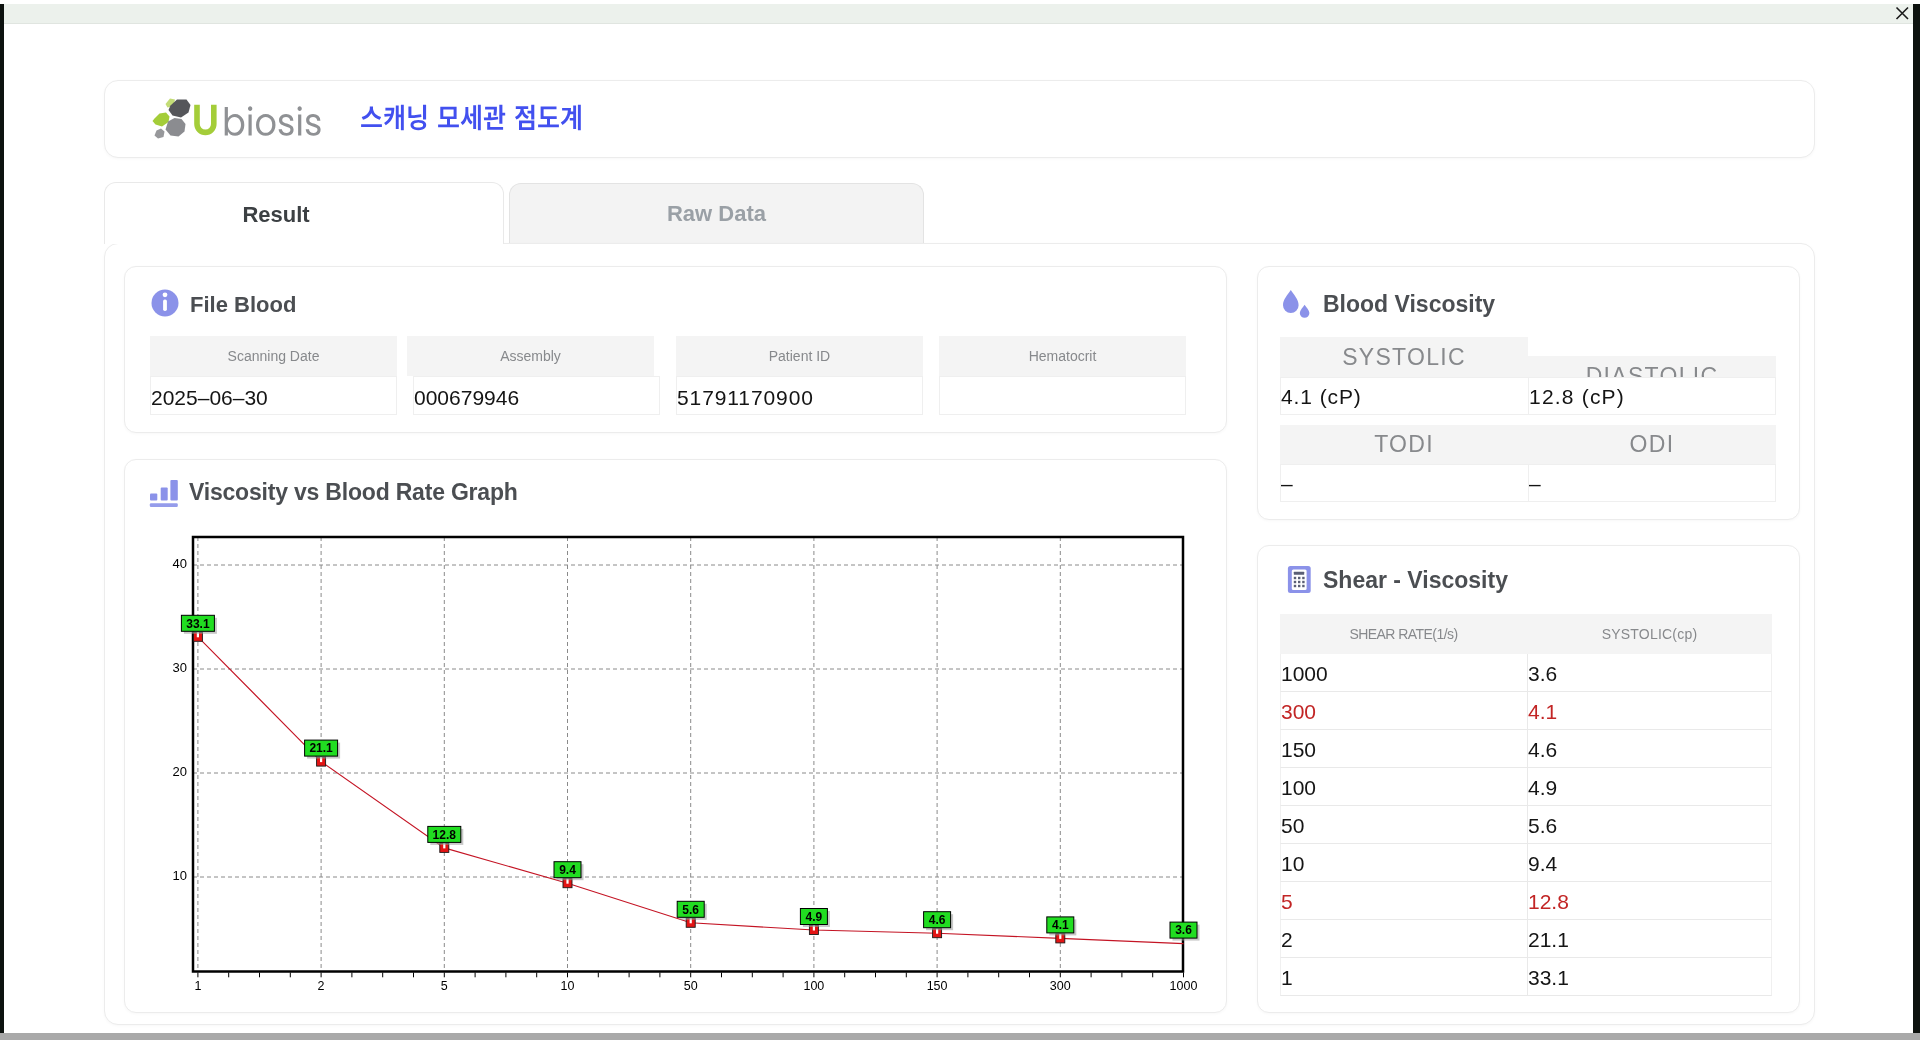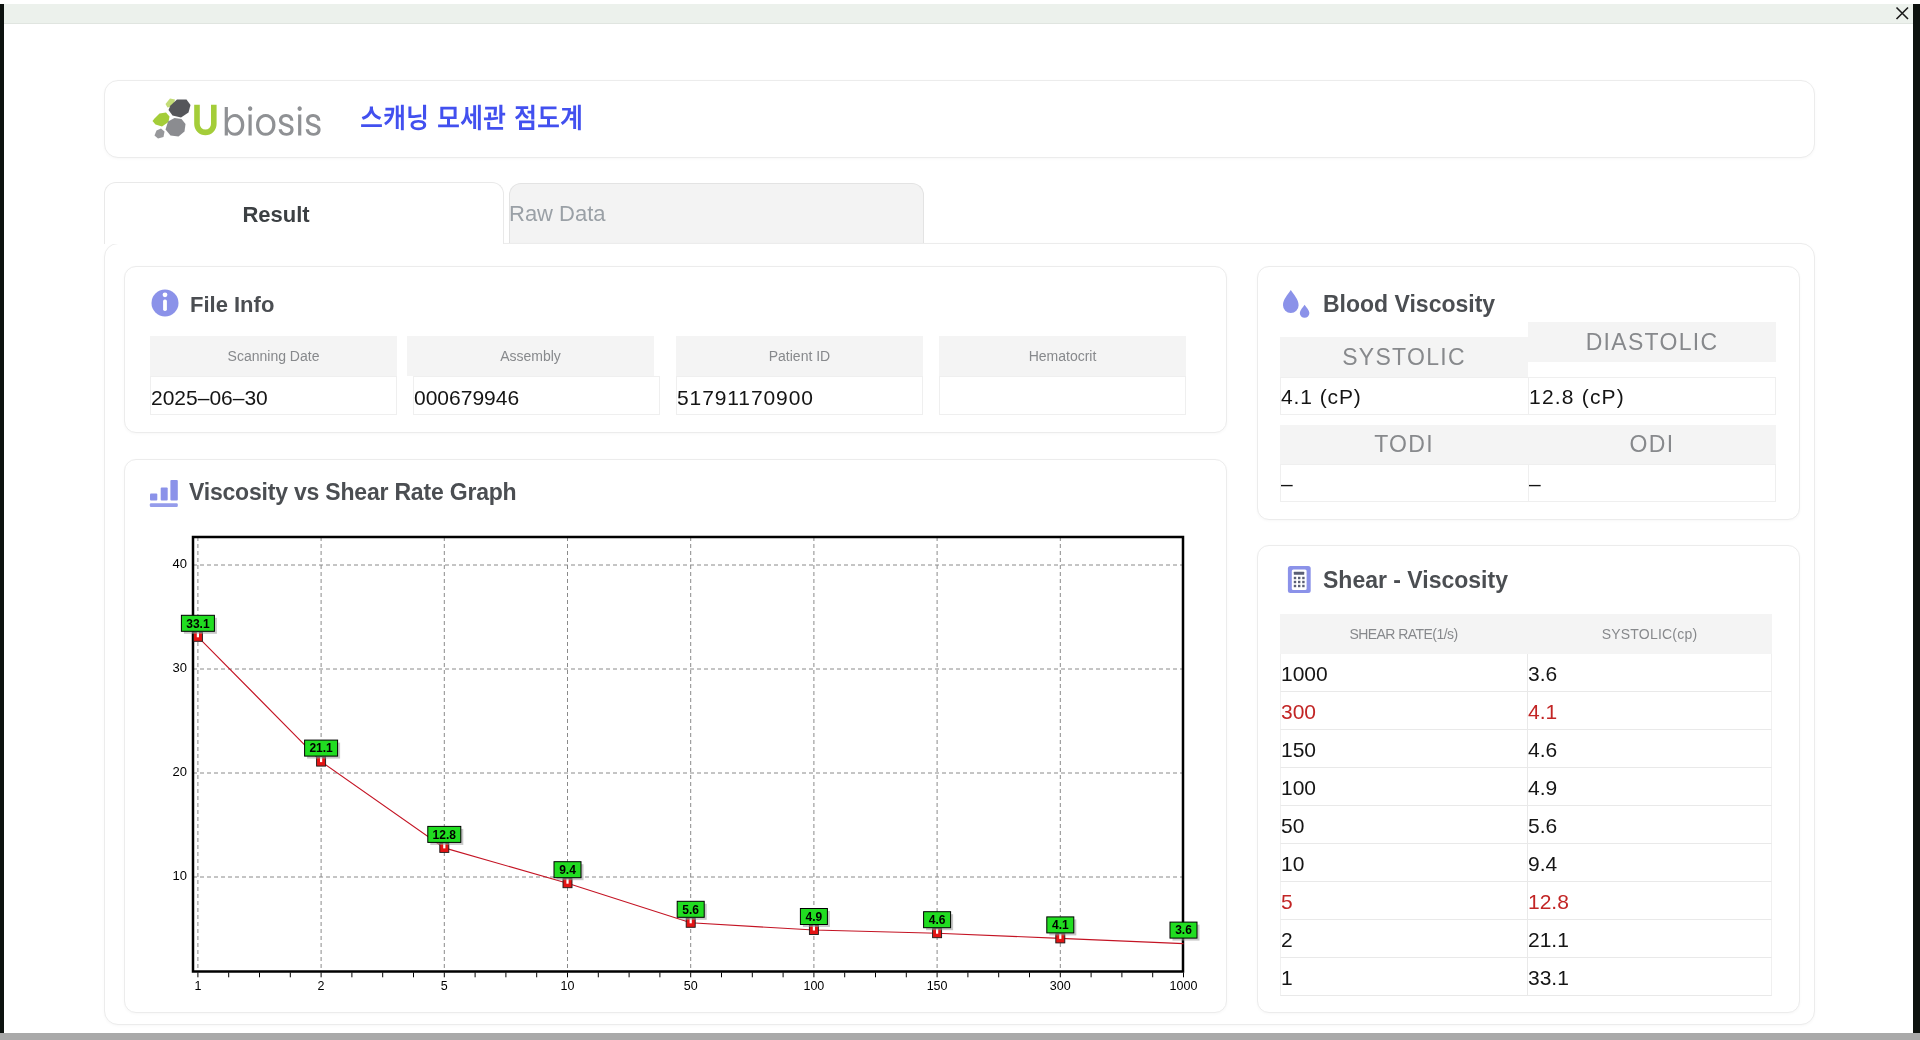--- a/index.html
+++ b/index.html
@@ -9,40 +9,40 @@
 .hcaps{font-size:23px !important;letter-spacing:1.3px}
 .title{position:absolute;font-weight:bold;font-size:22px;color:#4b4e52;white-space:nowrap}
 </style></head><body>
 
 <div class="abs" style="left:0;top:4px;width:4px;height:1029px;background:#0d120f"></div>
 <div class="abs" style="left:1913px;top:4px;width:7px;height:1029px;background:#0d120f"></div>
 <div class="abs" style="left:4px;top:4px;width:1909px;height:20px;background:#ecf1ec;border-bottom:1px solid #e0e5e0"></div>
 <div class="abs" style="left:0;top:1033px;width:1920px;height:7px;background:#a9a9a9"></div>
 <div class="card" style="left:104px;top:80px;width:1711px;height:78px"></div>
 <div class="abs" style="left:509px;top:183px;width:415px;height:60px;background:#f3f3f3;border:1px solid #e3e3e3;border-bottom:none;border-radius:12px 12px 0 0"></div>
-<div class="abs" style="left:509px;top:183px;width:415px;height:60px;line-height:62px;font-weight:normal;font-size:22px;color:#9aa0a6">Raw Data</div>
+<div class="abs" style="left:509px;top:183px;width:415px;height:60px;line-height:62px;text-align:center;font-weight:bold;font-size:22px;color:#9aa0a6">Raw Data</div>
 <div class="card" style="left:104px;top:243px;width:1711px;height:782px"></div>
 <div class="abs" style="left:104px;top:182px;width:400px;height:62px;background:#fff;border:1px solid #e9e9e9;border-bottom:none;border-radius:12px 12px 0 0"></div>
 <div class="abs" style="left:104px;top:182px;width:344px;height:62px;line-height:65px;text-align:center;font-weight:bold;font-size:22px;color:#3c4043">Result</div>
 <div class="card" style="left:124px;top:266px;width:1103px;height:167px;border-radius:12px"></div>
-<div class="title" style="left:190px;top:292px">File Info</div>
+<div class="title" style="left:190px;top:292px">File Blood</div>
 <div class="hcell" style="left:150px;top:336px;width:247px;height:40px;line-height:40px;">Scanning Date</div>
 <div class="vcell" style="left:150px;top:376px;width:247px;height:39px;line-height:39px;line-height:41px">2025–06–30</div>
 <div class="hcell" style="left:407px;top:336px;width:247px;height:40px;line-height:40px;">Assembly</div>
 <div class="vcell" style="left:413px;top:376px;width:247px;height:39px;line-height:39px;line-height:41px">000679946</div>
 <div class="hcell" style="left:676px;top:336px;width:247px;height:40px;line-height:40px;">Patient ID</div>
 <div class="vcell" style="left:676px;top:376px;width:247px;height:39px;line-height:39px;line-height:41px"><span style="letter-spacing:0.9px">51791170900</span></div>
 <div class="hcell" style="left:939px;top:336px;width:247px;height:40px;line-height:40px;">Hematocrit</div>
 <div class="vcell" style="left:939px;top:376px;width:247px;height:39px;line-height:39px;line-height:41px"></div>
 <div class="card" style="left:124px;top:459px;width:1103px;height:554px;border-radius:12px"></div>
-<div class="title" style="left:189px;top:479px;font-size:23px;letter-spacing:-0.2px">Viscosity vs Shear Rate Graph</div>
+<div class="title" style="left:189px;top:479px;font-size:23px;letter-spacing:-0.2px">Viscosity vs Blood Rate Graph</div>
 <div class="card" style="left:1257px;top:266px;width:543px;height:254px;border-radius:12px"></div>
 <div class="title" style="left:1323px;top:291px;font-size:23px">Blood Viscosity</div>
 <div class="hcell hcaps" style="left:1280px;top:337px;width:248px;height:40px;line-height:40px;">SYSTOLIC</div>
-<div class="hcell hcaps" style="left:1528px;top:322px;width:248px;height:40px;line-height:40px;">DIASTOLIC</div>
+<div class="hcell hcaps" style="left:1528px;top:356px;width:248px;height:40px;line-height:40px;">DIASTOLIC</div>
 <div class="vcell" style="left:1280px;top:377px;width:248px;height:38px;line-height:38px;border-right:none;letter-spacing:0.9px;line-height:38px">4.1 (cP)</div>
 <div class="vcell" style="left:1528px;top:377px;width:248px;height:38px;line-height:38px;letter-spacing:1.2px;line-height:38px">12.8 (cP)</div>
 <div class="hcell hcaps" style="left:1280px;top:425px;width:248px;height:39px;line-height:39px;">TODI</div>
 <div class="hcell hcaps" style="left:1528px;top:425px;width:248px;height:39px;line-height:39px;">ODI</div>
 <div class="vcell" style="left:1280px;top:464px;width:248px;height:38px;line-height:38px;border-right:none;line-height:37px">–</div>
 <div class="vcell" style="left:1528px;top:464px;width:248px;height:38px;line-height:38px;line-height:37px">–</div>
 <div class="card" style="left:1257px;top:545px;width:543px;height:468px;border-radius:12px"></div>
 <div class="title" style="left:1323px;top:567px;font-size:23px">Shear - Viscosity</div>
 <div class="hcell" style="left:1280px;top:614px;width:247px;height:40px;line-height:40px;letter-spacing:-0.55px">SHEAR RATE(1/s)</div>
 <div class="hcell" style="left:1527px;top:614px;width:245px;height:40px;line-height:40px;letter-spacing:0.2px">SYSTOLIC(cp)</div>

